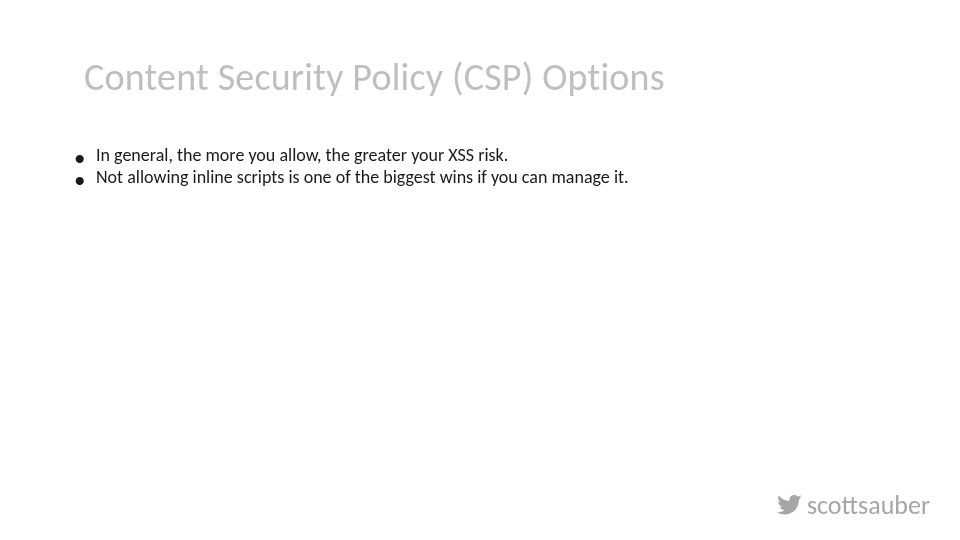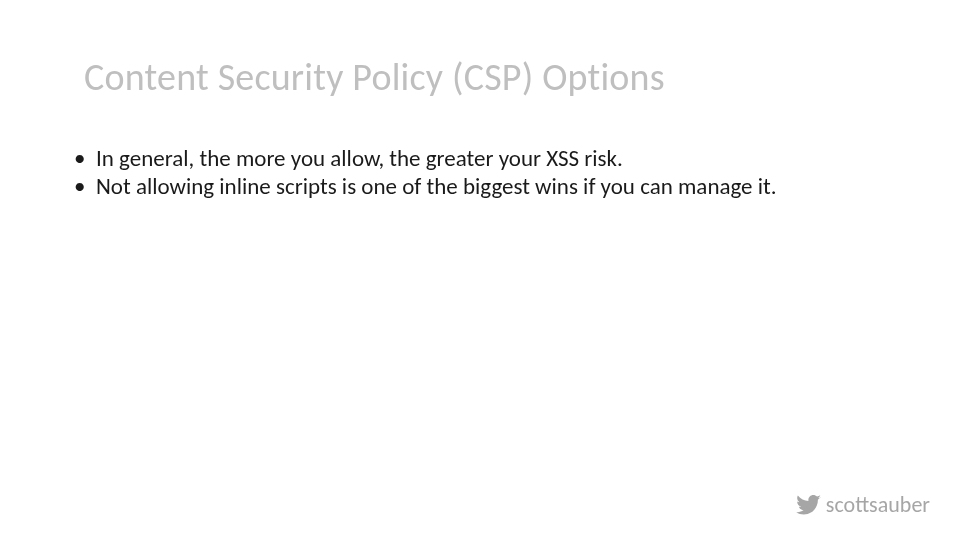--- a/index.html
+++ b/index.html
@@ -24,21 +24,21 @@
     color: #bfbfbf;
     letter-spacing: 0.2px;
     margin: 0 0 44px 14px;
     line-height: 1.15;
   }
   .bullets {
     list-style: none;
     padding: 0;
     margin: 0;
     color: #1a1a1a;
-    font-size: 23px;
+    font-size: 18px;
     line-height: 1.25;
   }
   .bullets li {
     position: relative;
     padding-left: 26px;
     margin: 0;
   }
   .bullets li::before {
     content: "•";
     position: absolute;
@@ -48,21 +48,21 @@
     color: #1a1a1a;
   }
   .footer-handle {
     position: absolute;
     right: 30px;
     bottom: 22px;
     display: flex;
     align-items: center;
     gap: 4px;
     color: #a6a6a6;
-    font-size: 22px;
+    font-size: 26px;
     line-height: 1;
   }
   .footer-handle svg {
     width: 26px;
     height: 26px;
     display: block;
   }
 </style>
 </head>
 <body>

